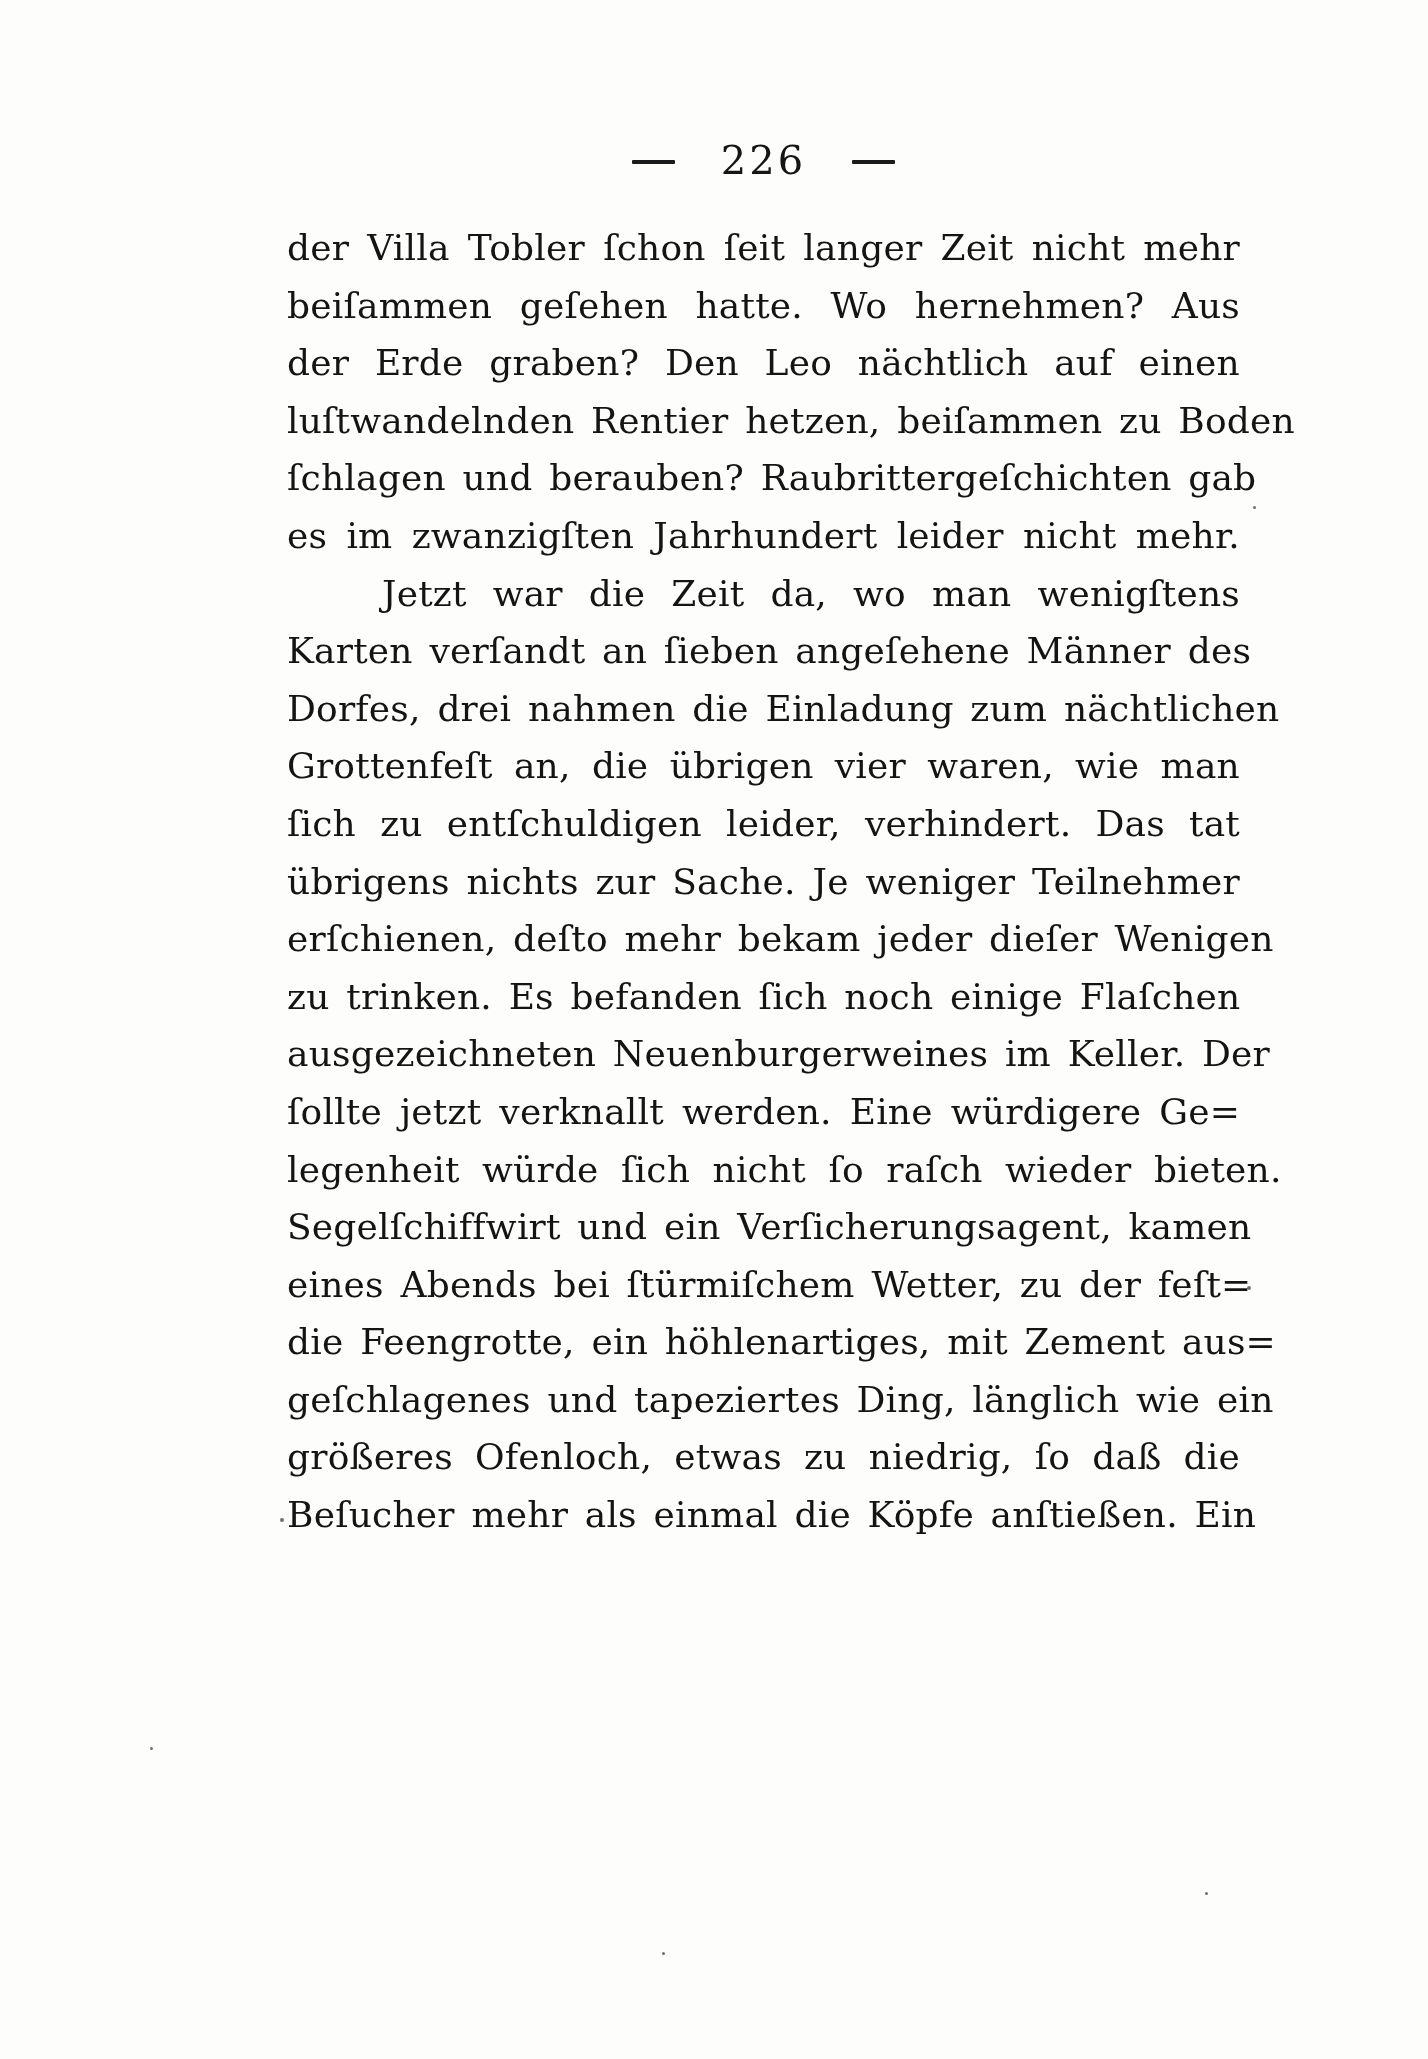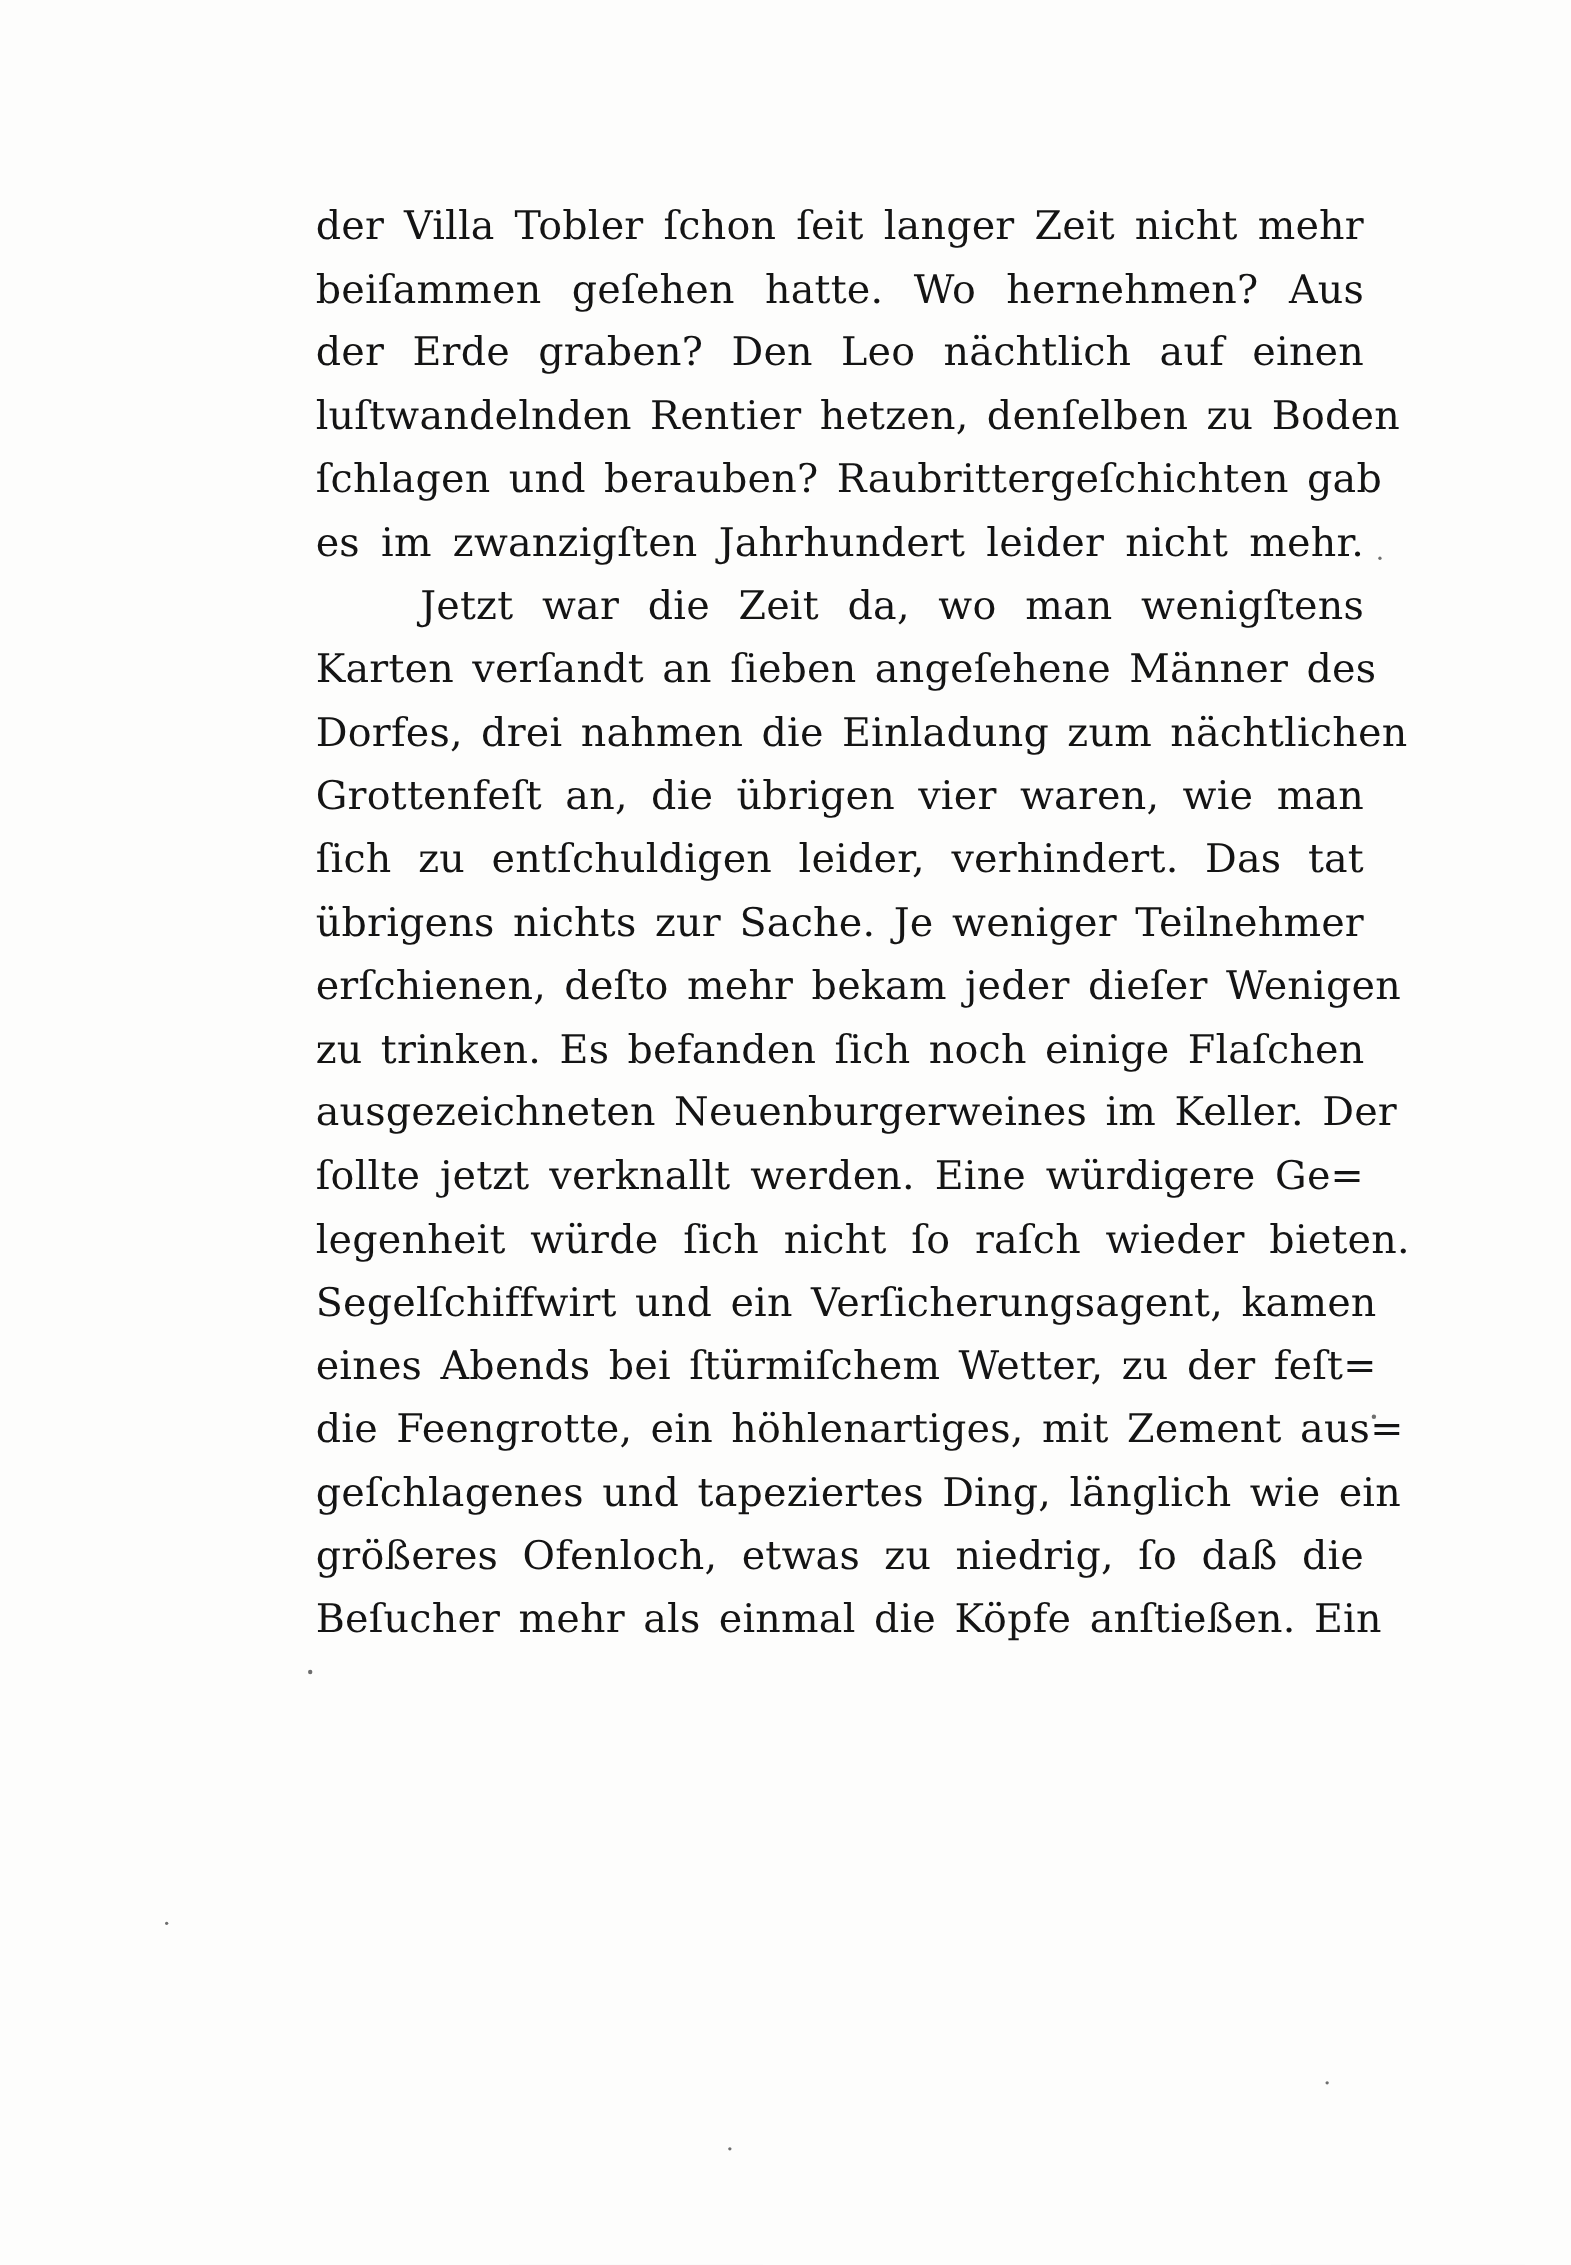--- a/index.html
+++ b/index.html
@@ -68,25 +68,30 @@
     background: #4a4a4a;
     border-radius: 50%;
     opacity: 0.8;
   }
 </style>
 </head>
 <body>
 
 <div class="page">
   <div class="text-block">
+    <div class="running-head">
+      <span class="head-rule"></span>
+      <span class="page-number">226</span>
+      <span class="head-rule"></span>
+    </div>
     <div class="body-text">
         <div class="line">der Villa Tobler ſchon ſeit langer Zeit nicht mehr</div>
         <div class="line">beiſammen geſehen hatte. Wo hernehmen? Aus</div>
         <div class="line">der Erde graben? Den Leo nächtlich auf einen</div>
-        <div class="line">luſtwandelnden Rentier hetzen, denſelben zu Boden</div>
+        <div class="line">luſtwandelnden Rentier hetzen, beiſammen zu Boden</div>
         <div class="line">ſchlagen und berauben? Raubrittergeſchichten gab</div>
         <div class="line">es im zwanzigſten Jahrhundert leider nicht mehr.</div>
         <div class="line indent">Jetzt war die Zeit da, wo man wenigſtens</div>
         <div class="line">Karten verſandt an ſieben angeſehene Männer des</div>
         <div class="line">Dorfes, drei nahmen die Einladung zum nächtlichen</div>
         <div class="line">Grottenfeſt an, die übrigen vier waren, wie man</div>
         <div class="line">ſich zu entſchuldigen leider, verhindert. Das tat</div>
         <div class="line">übrigens nichts zur Sache. Je weniger Teilnehmer</div>
         <div class="line">erſchienen, deſto mehr bekam jeder dieſer Wenigen</div>
         <div class="line">zu trinken. Es befanden ſich noch einige Flaſchen</div>

